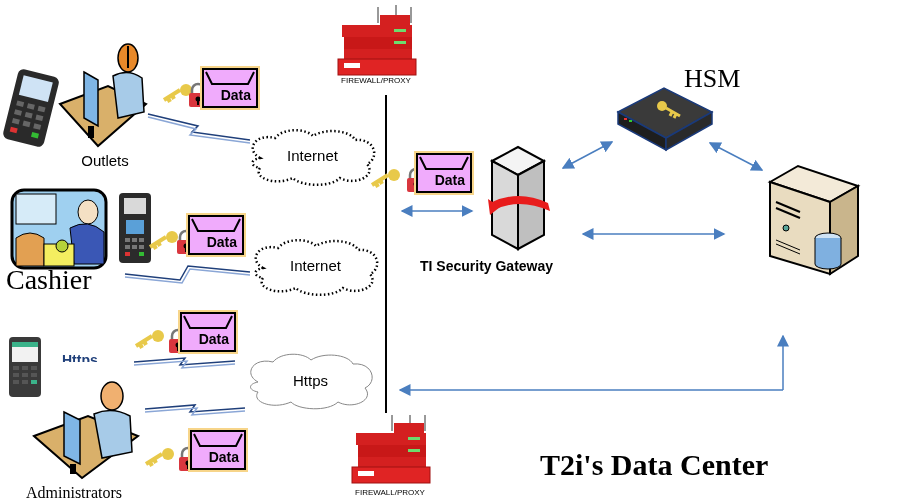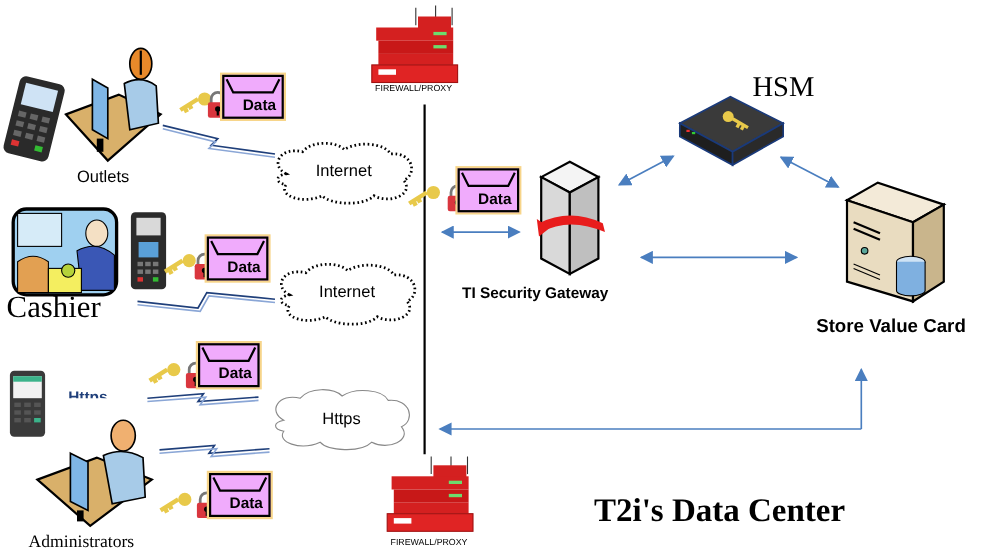--- a/index.html
+++ b/index.html
@@ -126,21 +126,21 @@
 <div class="abs" style="left:58px;top:42px;width:92px;height:104px;">
   <svg width="92" height="104">
     <polygon points="2,62 50,44 88,62 40,104" fill="#d9b06a" stroke="#000" stroke-width="2"></polygon>
     <ellipse cx="70" cy="16" rx="10" ry="14" fill="#e8892a" stroke="#000" stroke-width="1.5"></ellipse>
     <line x1="70" y1="4" x2="70" y2="26" stroke="#000" stroke-width="2"></line>
     <path d="M55,34 Q70,26 84,36 L86,70 L60,76 Z" fill="#a7cbe8" stroke="#000" stroke-width="1.5"></path>
     <polygon points="26,30 40,38 40,84 26,76" fill="#7fb6e6" stroke="#000" stroke-width="1.5"></polygon>
     <rect x="30" y="84" width="6" height="12" fill="#000"></rect>
   </svg>
 </div>
-<div class="abs lbl-sans" style="left:70px;top:152px;width:70px;font-size:15px;">Outlets</div>
+<div class="abs lbl-sans" style="left:70px;top:152px;width:70px;text-align:center;font-size:15px;">Outlets</div>
 
 <div class="abs" style="left:10px;top:188px;width:98px;height:82px;">
   <svg width="98" height="82">
     <rect x="2" y="2" width="94" height="78" rx="12" fill="#9fd0f0" stroke="#000" stroke-width="3"></rect>
     <rect x="6" y="6" width="40" height="30" fill="#d6ebf8" stroke="#000"></rect>
     <ellipse cx="78" cy="24" rx="10" ry="12" fill="#f4e0c4" stroke="#000"></ellipse>
     <path d="M60,40 Q78,30 94,44 L94,76 L64,76 Z" fill="#3a57b5" stroke="#000"></path>
     <path d="M6,50 Q20,40 34,50 L34,78 L6,78 Z" fill="#e2a052" stroke="#000"></path>
     <rect x="34" y="56" width="30" height="22" fill="#f4ee60" stroke="#000"></rect>
     <circle cx="52" cy="58" r="6" fill="#b6d23a" stroke="#000"></circle>
@@ -325,16 +325,15 @@
     <line x1="10" y1="38" x2="34" y2="48" stroke="#000" stroke-width="2"></line>
     <line x1="10" y1="44" x2="34" y2="54" stroke="#000" stroke-width="2"></line>
     <circle cx="20" cy="64" r="3" fill="#5aa69a" stroke="#000"></circle>
     <line x1="10" y1="76" x2="34" y2="86" stroke="#000"></line>
       <line x1="10" y1="80" x2="34" y2="90" stroke="#000"></line>
     <ellipse cx="62" cy="74" rx="13" ry="5" fill="#cfe3f5" stroke="#000"></ellipse>
     <path d="M49,74 V100 A13,5 0 0 0 75,100 V74" fill="#7fb0e0" stroke="#000"></path>
   </svg>
 </div>
 <div class="abs lbl-sans" style="left:722px;top:286px;width:176px;text-align:center;font-weight:bold;font-size:17px;line-height:22px;">
-  <div>Store Value Card</div>
 </div>
 
 <div class="abs lbl-serif" style="left:540px;top:448px;font-weight:bold;font-size:30px;">T2i's Data Center</div>
 
 </body></html>

